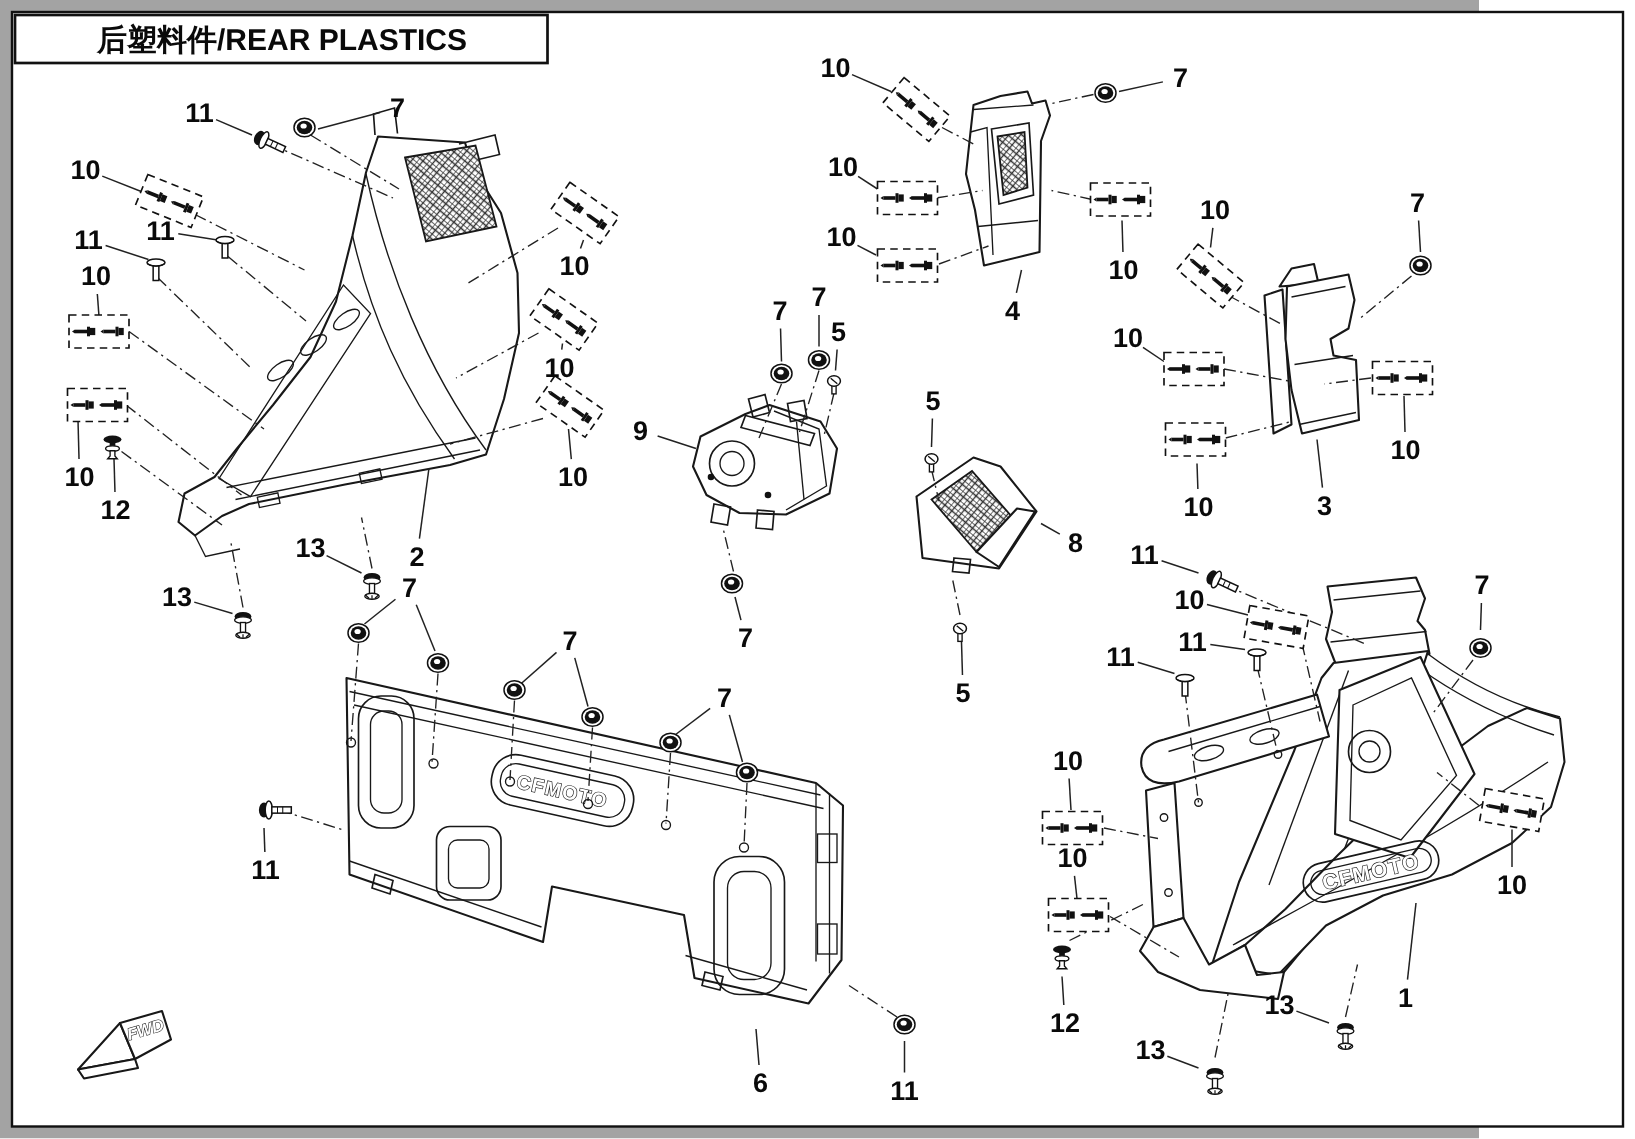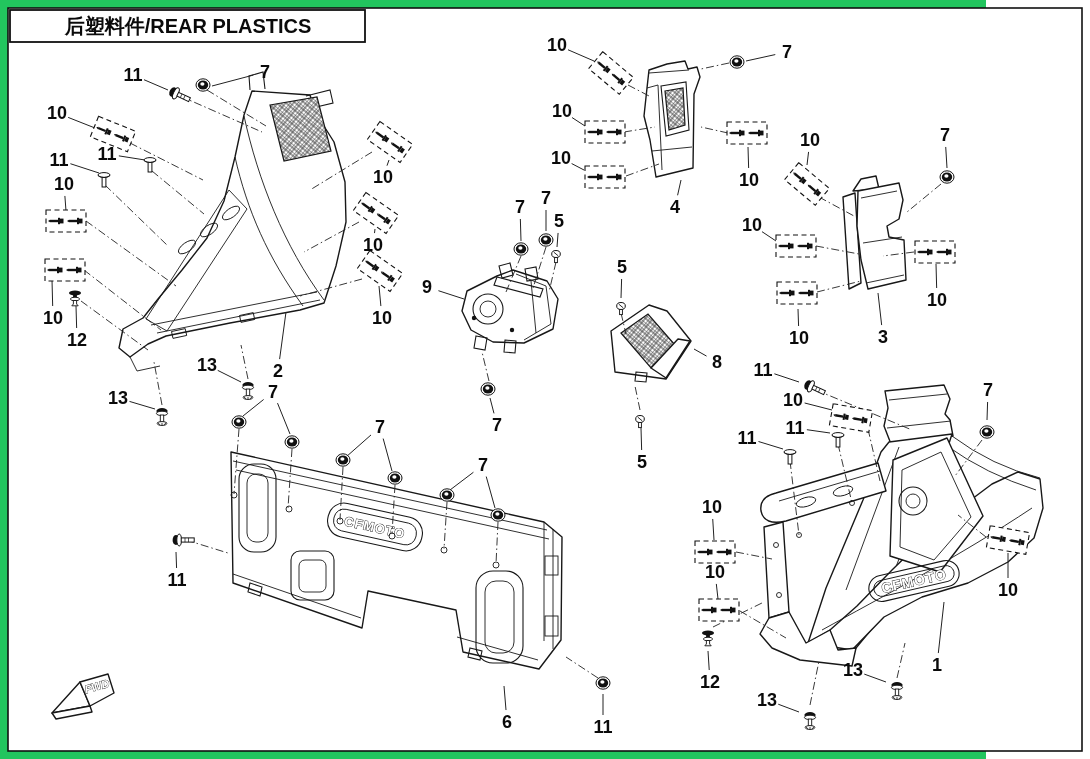--- a/index.html
+++ b/index.html
@@ -1,16 +1,16 @@
 <!DOCTYPE html>
 <html><head>
 <meta charset="utf-8">
 <style>
   html,body{margin:0;padding:0;background:#fff;width:1090px;height:759px;overflow:hidden}
-  .sheet{position:relative;width:986px;height:759px;background:#22c55e}
+  .sheet{position:relative;width:986px;height:759px;background:#a3a3a3}
   svg{display:block}
   .part{fill:#fff;stroke:#181818;stroke-width:1.4;stroke-linejoin:round}
   .det{fill:none;stroke:#181818;stroke-width:0.9}
   .det2{fill:none;stroke:#181818;stroke-width:1.1}
   .vent{fill:url(#xhatch);stroke:#181818;stroke-width:1.2}
   .leader{stroke:#222;stroke-width:1}
   .axis{stroke:#222;stroke-width:0.9;stroke-dasharray:8 3 1.5 3;fill:none}
   .callout{font-family:"Liberation Sans",sans-serif;font-weight:700;font-size:18px;fill:#0a0a0a;text-anchor:middle}
   .title-text{font-family:"Liberation Sans","DejaVu Sans",sans-serif;font-weight:700;font-size:20px;fill:#0a0a0a;text-anchor:middle}
   .logo{font-family:"Liberation Sans",sans-serif;font-weight:700;fill:#fff;stroke:#222;stroke-width:0.9;paint-order:stroke;letter-spacing:1px;text-anchor:middle}

